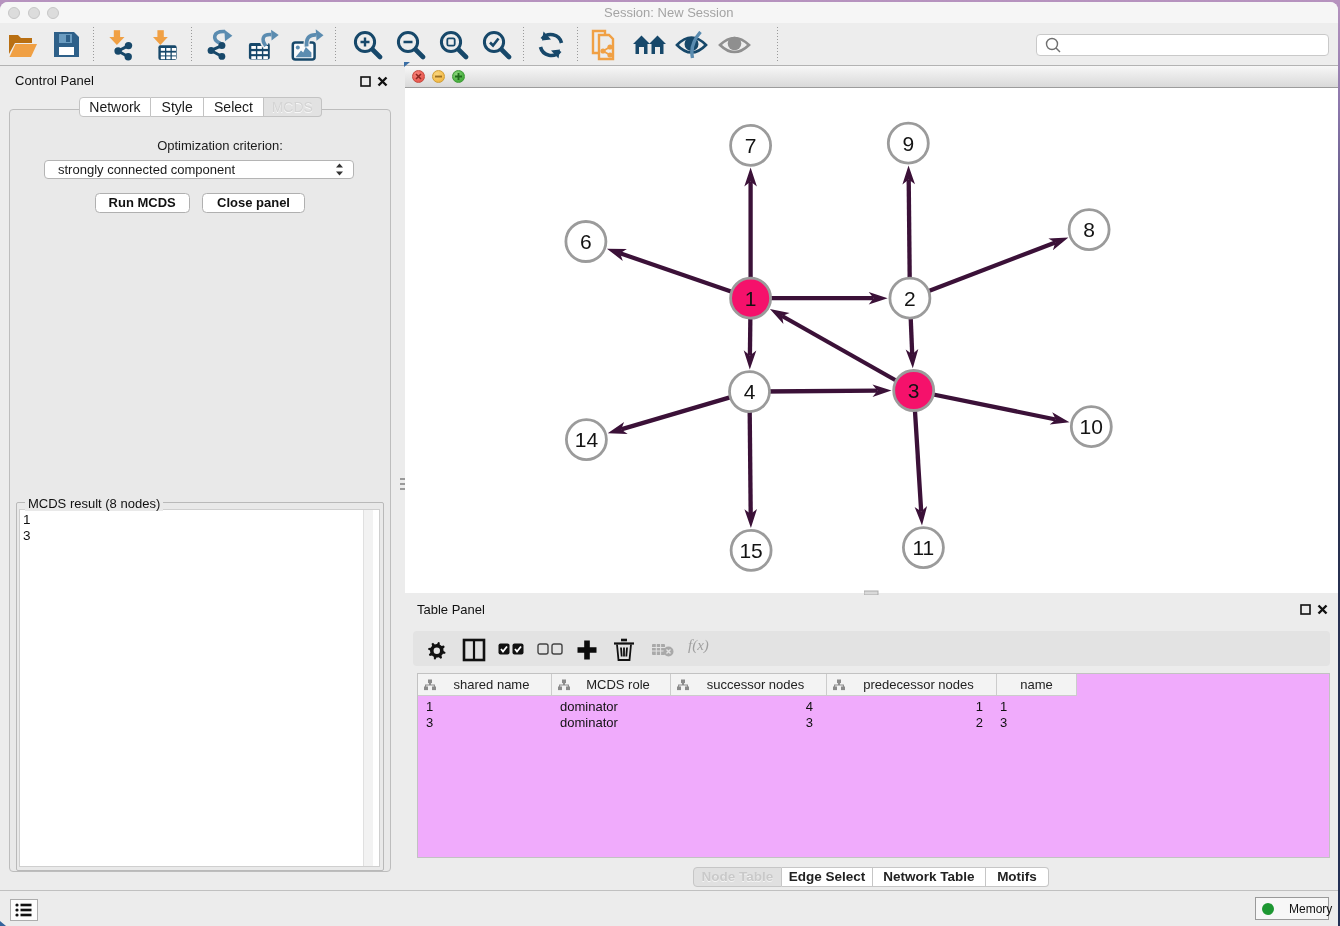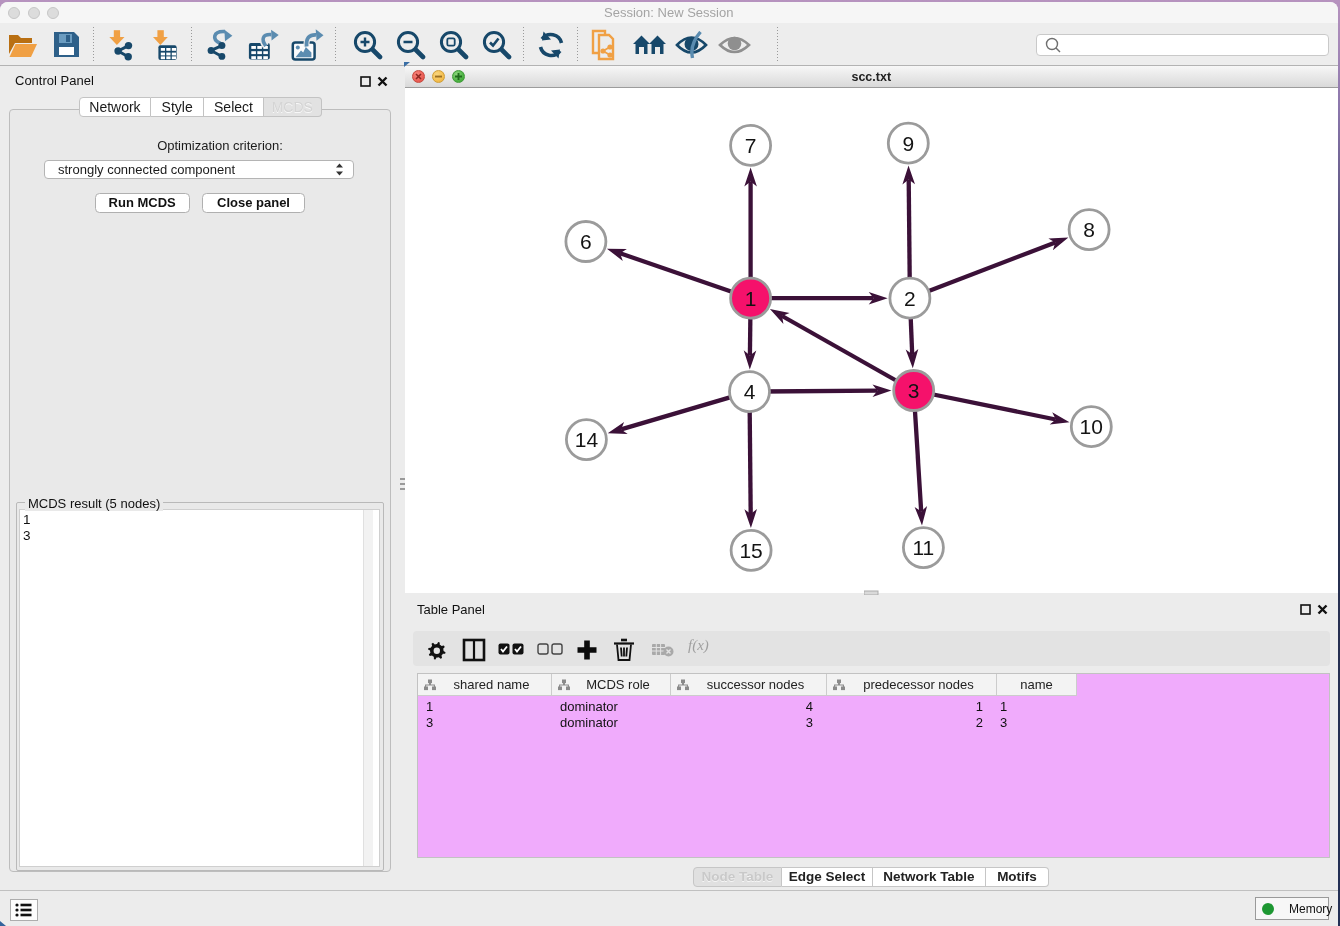--- a/index.html
+++ b/index.html
@@ -203,21 +203,21 @@
  <div id="dropdown" class="abs">strongly connected component
    <svg width="11" height="15" style="position:absolute;right:8px;top:1px">
         <path d="M2 5.5 L5.5 1.5 L9 5.5 Z M2 9.5 L5.5 13.5 L9 9.5 Z" fill="#333"></path>
       </svg>
  </div>
  <div class="btn abs" style="left:94.7px;width:95px;font-weight:bold;">Run MCDS</div>
  <div class="btn abs" style="left:202px;width:103px;font-weight:bold;">Close panel</div>
  <div id="fieldset" class="abs"></div>
  <div id="fs-white" class="abs"></div>
  <div id="fs-scroll" class="abs"></div>
- <div id="fs-legend" class="abs">MCDS result (5 nodes)</div>
+ <div id="fs-legend" class="abs">MCDS result (8 nodes)</div>
  <div id="fs-text" class="abs">1<br>3</div>
  <svg class="abs" style="left:400px;top:476px" width="6" height="16">
       <g fill="#9a9a9a">
         <rect x="0" y="0" width="5" height="2"></rect>
         <rect x="0" y="5" width="5" height="2"></rect>
         <rect x="0" y="10" width="5" height="2"></rect>
       </g>
     </svg>
  <div id="net" class="abs">
   <div id="net-head" class="abs">
@@ -229,21 +229,20 @@
    <div class="mac abs" style="left:27px;background:radial-gradient(circle at 35% 30%,#f8d57e,#f5bf4f 60%,#e2a93c);border:1px solid #cf9e36;">
           <svg width="11" height="11" style="position:absolute;left:0;top:0">
             <rect x="2" y="4.6" width="7" height="1.9" fill="#9a6f22"></rect>
           </svg>
         </div>
    <div class="mac abs" style="left:47px;background:radial-gradient(circle at 35% 30%,#8ed77e,#4db344 60%,#3da035);border:1px solid #3f9a38;">
           <svg width="11" height="11" style="position:absolute;left:0;top:0">
             <path d="M5.5 2 L5.5 9 M2 5.5 L9 5.5" stroke="#1f6b1c" stroke-width="1.9"></path>
           </svg>
         </div>
-   <div id="net-title" class="abs">scc.txt</div>
   </div>
   <svg class="abs" style="left:0;top:22px" width="932" height="505" font-family="Liberation Sans,sans-serif">
 <line x1="345.6" y1="210.2" x2="345.6" y2="93.6" stroke="#3b1138" stroke-width="4.3"></line>
 <path d="M345.6 79.6 L351.9 98.6 L345.6 93.6 L339.3 98.6 Z" fill="#3b1138"></path>
 <line x1="345.6" y1="210.2" x2="215.1" y2="165.3" stroke="#3b1138" stroke-width="4.3"></line>
 <path d="M201.9 160.7 L221.9 161.0 L215.1 165.3 L217.8 172.9 Z" fill="#3b1138"></path>
 <line x1="345.6" y1="210.2" x2="468.7" y2="210.2" stroke="#3b1138" stroke-width="4.3"></line>
 <path d="M482.7 210.2 L463.7 216.5 L468.7 210.2 L463.7 203.9 Z" fill="#3b1138"></path>
 <line x1="345.6" y1="210.2" x2="344.9" y2="267.4" stroke="#3b1138" stroke-width="4.3"></line>
 <path d="M344.8 281.4 L338.7 262.3 L344.9 267.4 L351.3 262.5 Z" fill="#3b1138"></path>

